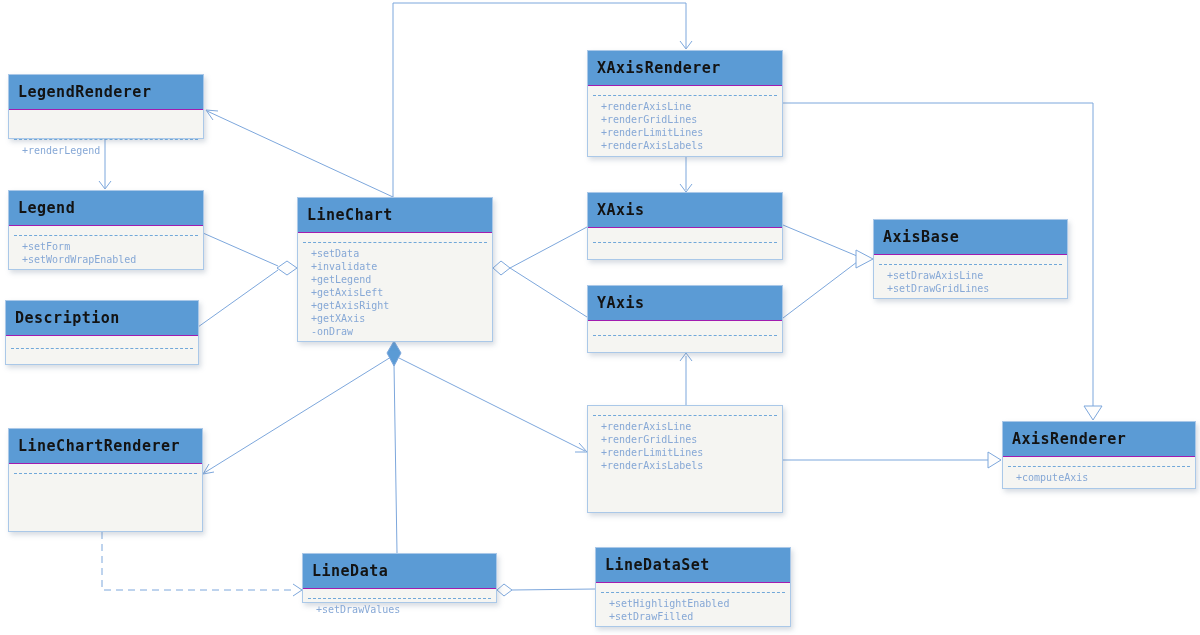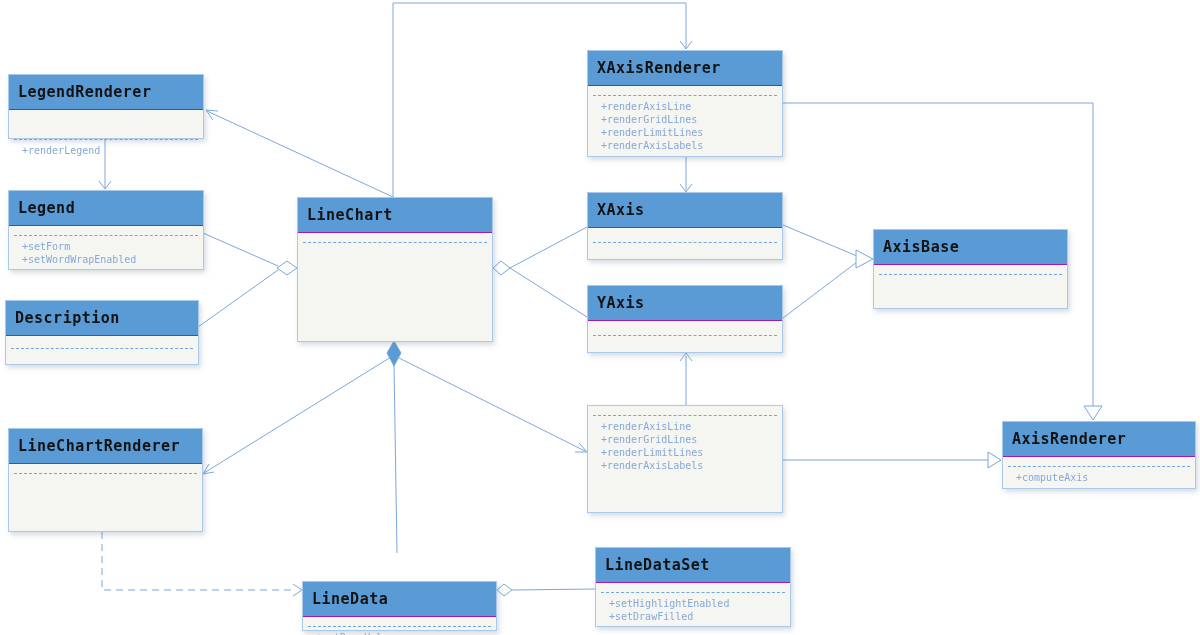--- a/index.html
+++ b/index.html
@@ -108,20 +108,29 @@
       <div class="class-box" style="left: 8px; top: 428px; width: 195px; height: 104px; background: rgb(245, 245, 242); border-color: rgb(170, 200, 232);">
     <div class="class-header" style="background: rgb(91, 155, 213); color: rgb(19, 19, 19);">LineChartRenderer</div>
     <div class="class-body">
       <div class="separator"></div>
     </div>
   </div>
       <div class="class-box" style="left: 297px; top: 197px; width: 196px; height: 145px; background: rgb(245, 245, 242); border-color: rgb(170, 200, 232);">
     <div class="class-header" style="background: rgb(91, 155, 213); color: rgb(19, 19, 19);">LineChart</div>
     <div class="class-body">
       <div class="separator"></div>
+      <div class="methods">
+            <div class="method" style="color: rgb(134, 168, 214);">+setData</div>
+            <div class="method" style="color: rgb(134, 168, 214);">+invalidate</div>
+            <div class="method" style="color: rgb(134, 168, 214);">+getLegend</div>
+            <div class="method" style="color: rgb(134, 168, 214);">+getAxisLeft</div>
+            <div class="method" style="color: rgb(134, 168, 214);">+getAxisRight</div>
+            <div class="method" style="color: rgb(134, 168, 214);">+getXAxis</div>
+            <div class="method" style="color: rgb(134, 168, 214);">-onDraw</div>
+          </div>
     </div>
   </div>
       <div class="class-box" style="left: 587px; top: 50px; width: 196px; height: 107px; background: rgb(245, 245, 242); border-color: rgb(170, 200, 232);">
     <div class="class-header" style="background: rgb(91, 155, 213); color: rgb(19, 19, 19);">XAxisRenderer</div>
     <div class="class-body">
       <div class="separator"></div>
       <div class="methods">
             <div class="method" style="color: rgb(134, 168, 214);">+renderAxisLine</div>
             <div class="method" style="color: rgb(134, 168, 214);">+renderGridLines</div>
             <div class="method" style="color: rgb(134, 168, 214);">+renderLimitLines</div>
@@ -147,43 +156,47 @@
     <div class="class-body">
       <div class="separator"></div>
       <div class="methods">
             <div class="method" style="color: rgb(134, 168, 214);">+renderAxisLine</div>
             <div class="method" style="color: rgb(134, 168, 214);">+renderGridLines</div>
             <div class="method" style="color: rgb(134, 168, 214);">+renderLimitLines</div>
             <div class="method" style="color: rgb(134, 168, 214);">+renderAxisLabels</div>
           </div>
     </div>
   </div>
-      <div class="class-box" style="left: 302px; top: 553px; width: 195px; height: 50px; background: rgb(245, 245, 242); border-color: rgb(170, 200, 232); margin-top: 28px;">
+      <div class="class-box" style="left: 302px; top: 553px; width: 195px; height: 50px; background: rgb(245, 245, 242); border-color: rgb(170, 200, 232);">
     <div class="class-header" style="background: rgb(91, 155, 213); color: rgb(19, 19, 19);">LineData</div>
     <div class="class-body">
       <div class="separator"></div>
       <div class="methods">
             <div class="method" style="color: rgb(134, 168, 214);">+setDrawValues</div>
           </div>
     </div>
   </div>
       <div class="class-box" style="left: 595px; top: 547px; width: 196px; height: 80px; background: rgb(245, 245, 242); border-color: rgb(170, 200, 232);">
     <div class="class-header" style="background: rgb(91, 155, 213); color: rgb(19, 19, 19);">LineDataSet</div>
     <div class="class-body">
       <div class="separator"></div>
       <div class="methods">
             <div class="method" style="color: rgb(134, 168, 214);">+setHighlightEnabled</div>
             <div class="method" style="color: rgb(134, 168, 214);">+setDrawFilled</div>
           </div>
     </div>
   </div>
-      <div class="class-box" style="left: 873px; top: 229px; width: 195px; height: 80px; background: rgb(245, 245, 242); border-color: rgb(170, 200, 232);">
+      <div class="class-box" style="left: 873px; top: 219px; width: 195px; height: 80px; background: rgb(245, 245, 242); border-color: rgb(170, 200, 232);">
     <div class="class-header" style="background: rgb(91, 155, 213); color: rgb(19, 19, 19);">AxisBase</div>
     <div class="class-body">
       <div class="separator"></div>
+      <div class="methods">
+            <div class="method" style="color: rgb(134, 168, 214);">+setDrawAxisLine</div>
+            <div class="method" style="color: rgb(134, 168, 214);">+setDrawGridLines</div>
+          </div>
     </div>
   </div>
       <div class="class-box" style="left: 1002px; top: 421px; width: 194px; height: 68px; background: rgb(245, 245, 242); border-color: rgb(170, 200, 232);">
     <div class="class-header" style="background: rgb(91, 155, 213); color: rgb(19, 19, 19);">AxisRenderer</div>
     <div class="class-body">
       <div class="separator"></div>
       <div class="methods">
             <div class="method" style="color: rgb(134, 168, 214);">+computeAxis</div>
           </div>
     </div>

